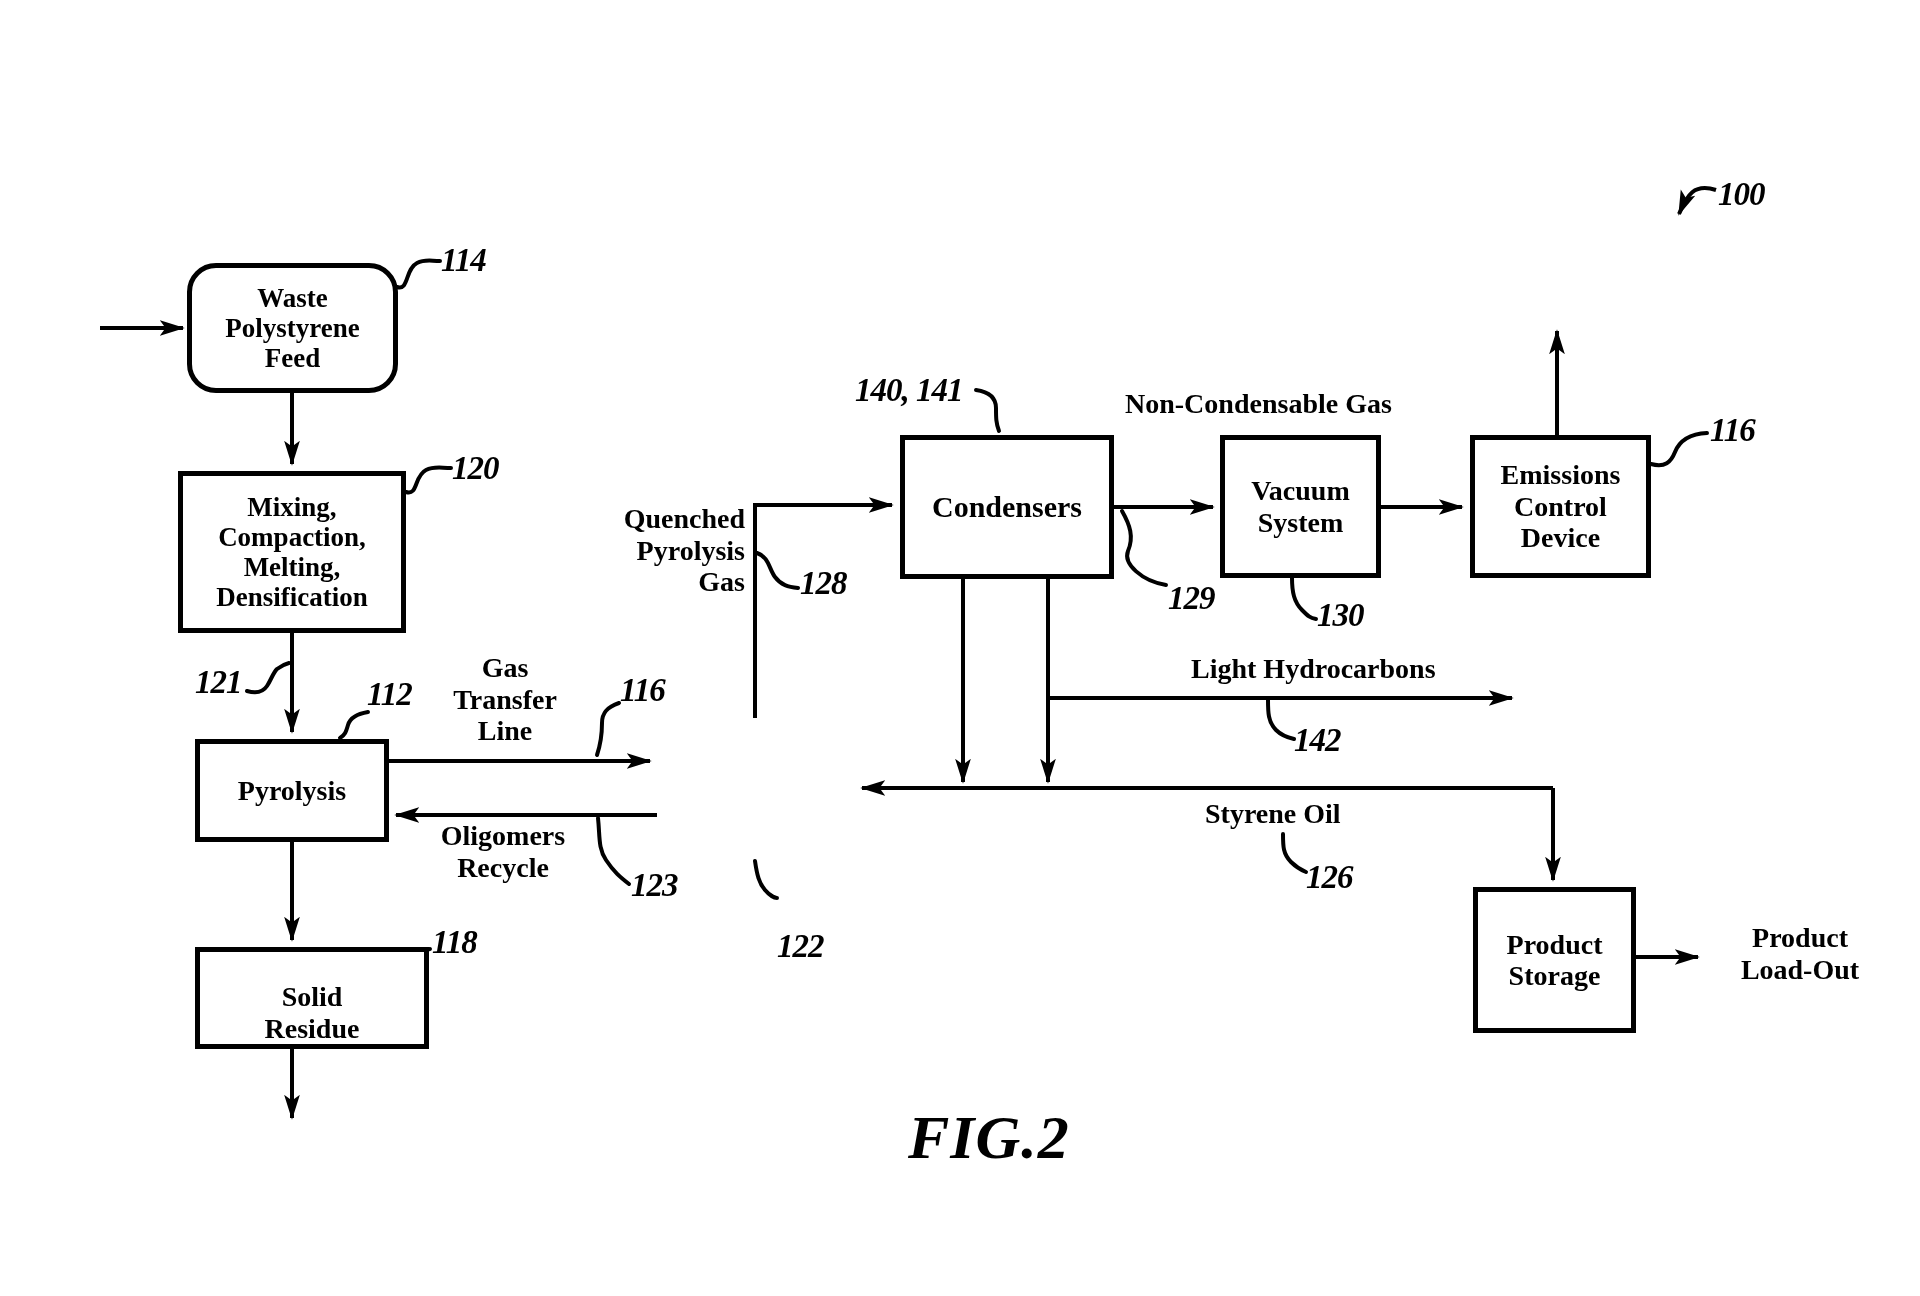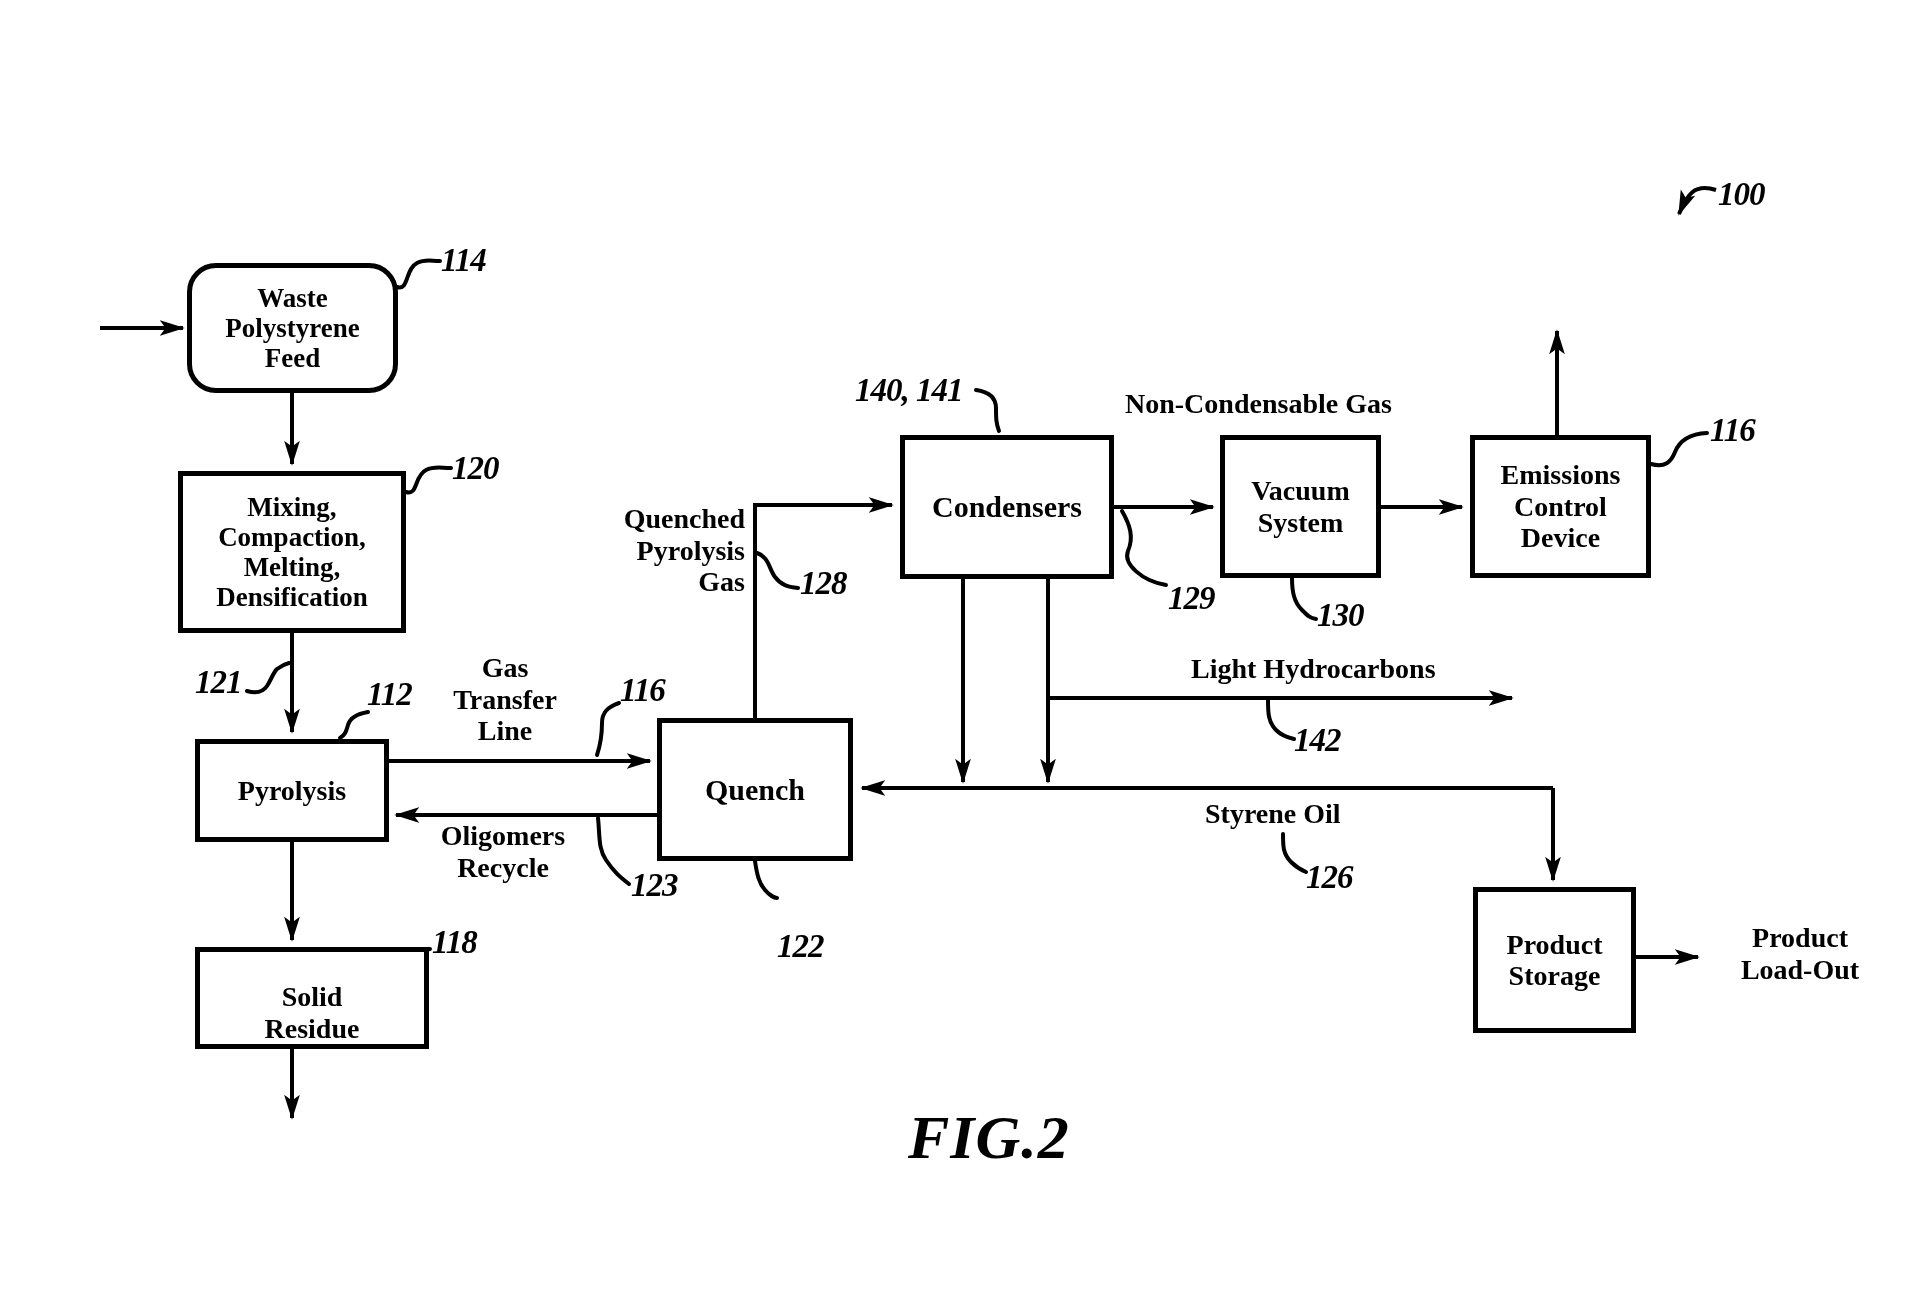--- a/index.html
+++ b/index.html
@@ -92,23 +92,20 @@
 
   <div class="box" style="left:195px;top:739px;width:194px;height:103px;">
     <span>Pyrolysis</span>
   </div>
 
   <div class="box" style="left:195px;top:947px;width:234px;height:102px;align-items:flex-end;">
     <span>Solid
 Residue</span>
   </div>
 
-  <div class="box" style="left:657px;top:718px;width:196px;height:143px;font-size:30px;">
-    <span>Quench</span>
-  </div>
 
   <div class="box" style="left:1220px;top:435px;width:161px;height:143px;">
     <span>Vacuum
 System</span>
   </div>
 
   <div class="box" style="left:900px;top:435px;width:214px;height:144px;font-size:30px;">
     <span>Condensers</span>
   </div>
 

